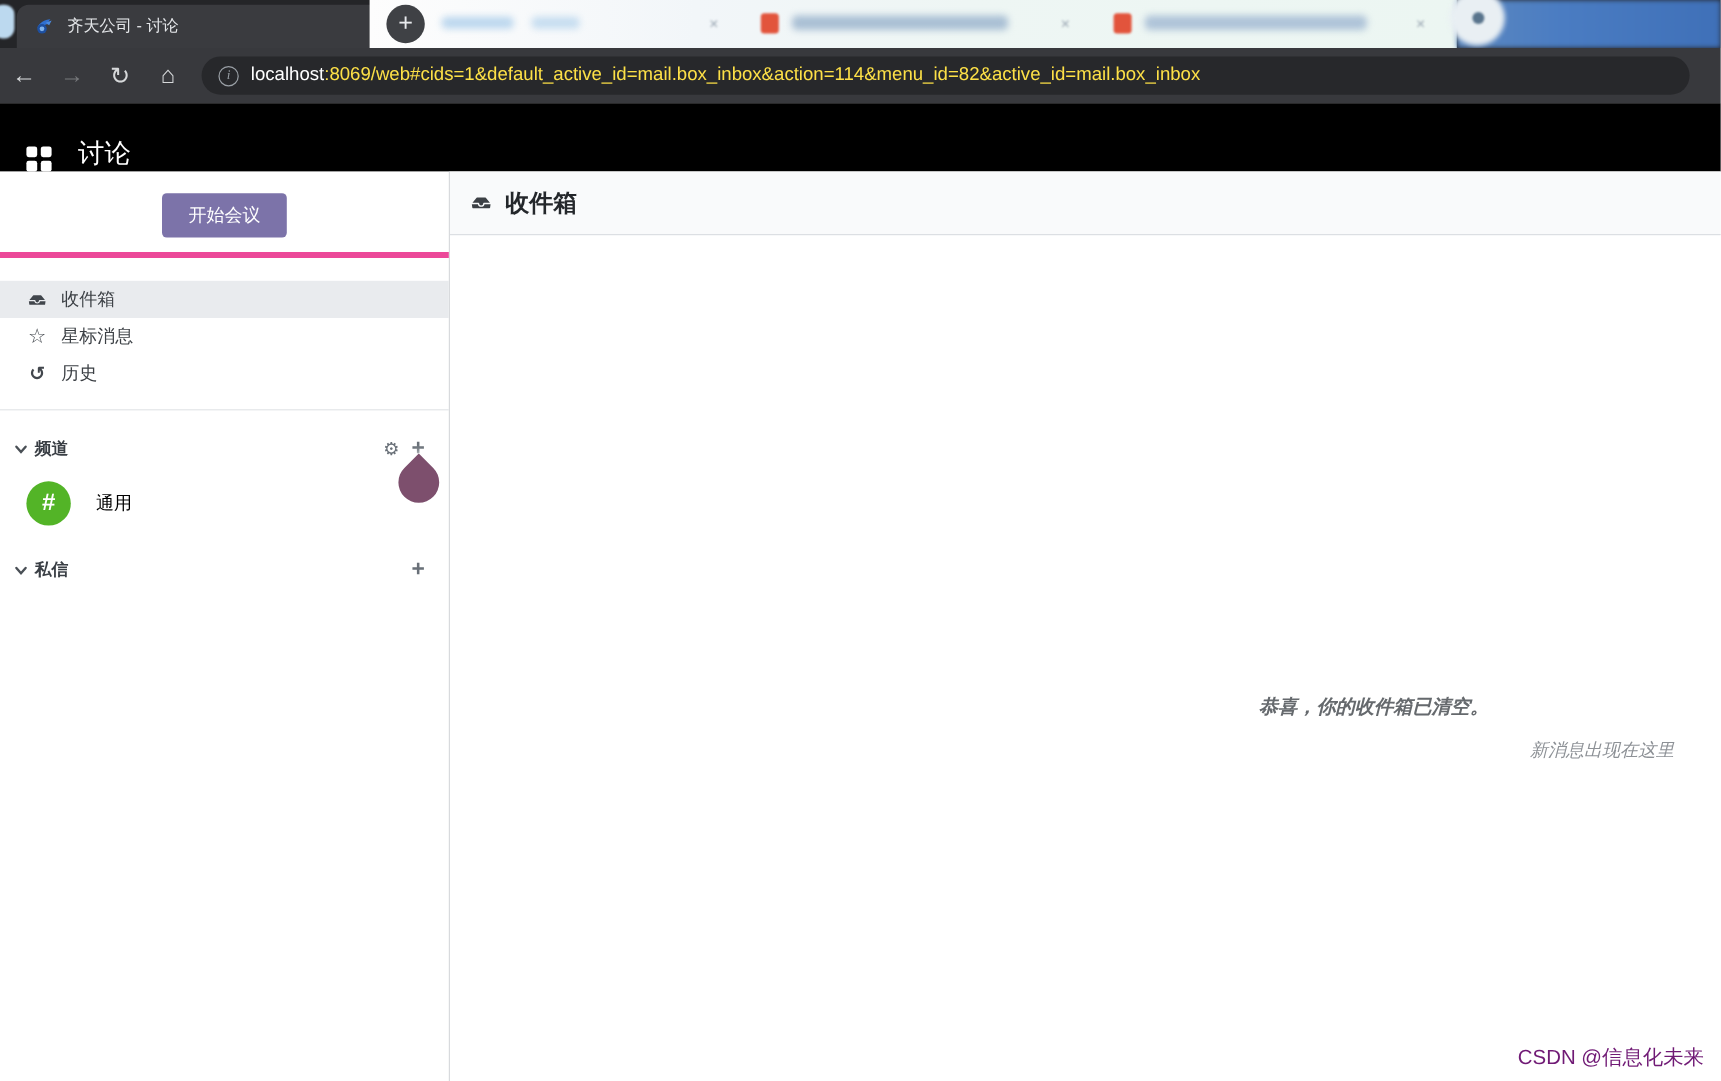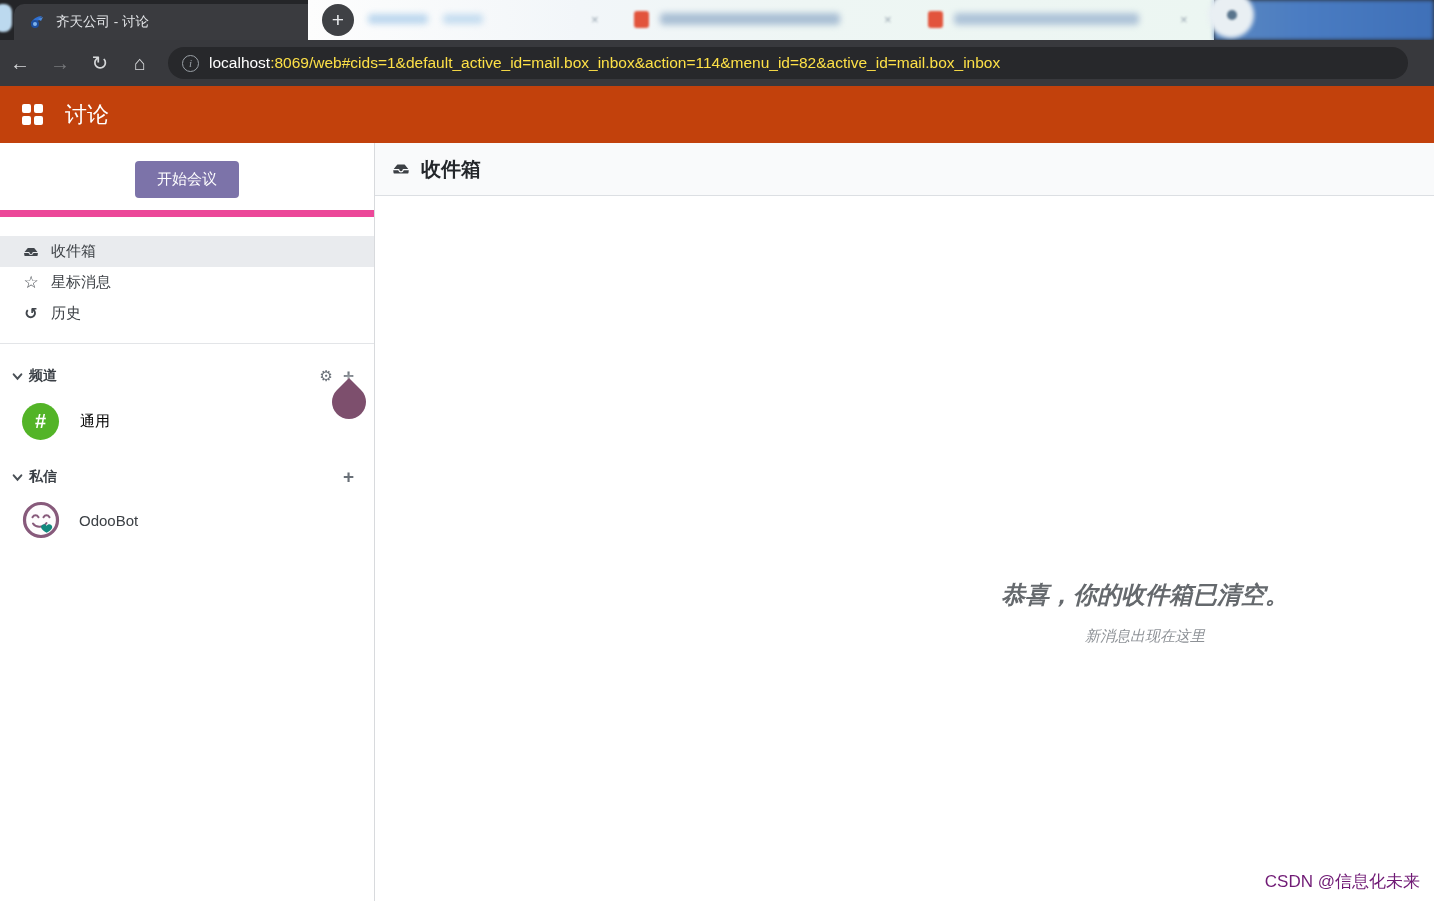--- a/index.html
+++ b/index.html
@@ -40,34 +40,34 @@
   .urlbar { flex:0 0 auto; width:1240px; height:32px; margin-left:8px; background:#27282b;
     border-radius:16px; display:flex; align-items:center; padding:0 14px; }
   .info-ico { width:17px; height:17px; border:1.6px solid #9aa0a6; border-radius:50%;
     color:#9aa0a6; font-size:11px; font-style:italic; display:flex; align-items:center;
     justify-content:center; margin-right:10px; flex:0 0 auto; font-family:"Liberation Serif",serif; }
   .url-text { font-size:15.5px; white-space:nowrap; overflow:hidden; }
   .url-host { color:#ffffff; }
   .url-rest { color:#fde047; }
 
   
-  .appbar { height:57px; background:#c2410c; display:flex; align-items:center; padding:16px 22px; }
+  .appbar { height:57px; background:#000000; display:flex; align-items:flex-end; padding:0 22px; }
   .grid-ico { display:grid; grid-template-columns:9px 9px; grid-template-rows:9px 9px;
     gap:3px; margin-right:22px; }
   .grid-ico i { background:#fff; border-radius:2px; }
   .app-title { color:#fff; font-size:22px; }
 
   
   .page-body { display:flex; height:758px; }
   .sidebar { position:relative; width:375px; flex:0 0 auto; background:#fff;
     border-right:1px solid #d8dadd; }
   .main { position:relative; flex:1 1 auto; background:#fff; }
 
   
-  .btn-row { padding:18px 0 12px; text-align:center; border-bottom:7px solid #ec4899; }
+  .btn-row { padding:18px 0 12px; text-align:center; border-bottom:5px solid #ec4899; }
   .start-btn { display:inline-block; background:#7c73a9; color:#fff; border:none;
     border-radius:4px; font-size:15px; padding:9px 22px;
     font-family:"Liberation Sans","DejaVu Sans",sans-serif; }
   .mailboxes { padding:19px 0 14px; border-bottom:1px solid #e3e5e8; }
   .mb-item { height:31px; display:flex; align-items:center; padding-left:22px;
     font-size:15px; color:#3c4045; gap:11px; }
   .mb-item.active { background:#e9ebee; }
   .mb-ico { width:18px; text-align:center; color:#41464c; font-size:16px; flex:0 0 auto;
     display:flex; justify-content:center; }
   .sec-head { display:flex; align-items:center; padding:0 20px 0 12px; margin-top:20px;
@@ -86,22 +86,22 @@
   .teardrop { position:absolute; left:332px; top:242px; width:34px; height:34px;
     background:#7d4f6d; border-radius:0 50% 50% 50%; transform:rotate(45deg);
     box-shadow:0 0 6px 2px rgba(255,255,255,.85); }
 
   
   .main-head { height:53px; background:#f9fafb; border-bottom:1px solid #dcdfe3;
     display:flex; align-items:center; padding-left:17px; gap:11px; }
   .main-head-ico { display:flex; }
   .main-title { font-size:20px; font-weight:700; color:#24272b; }
   .empty-state { position:absolute; left:520px; top:436px; width:500px; text-align:center; }
-  .empty-title { font-size:24px; font-weight:700; font-style:italic; color:#65696d; }
-  .empty-sub { margin-top:16px; font-size:15px; font-style:italic; color:#8d9196; }
+  .empty-title { font-size:16px; font-weight:700; font-style:italic; color:#65696d; }
+  .empty-sub { margin-top:16px; font-size:15px; font-style:italic; color:#8d9196;text-align:right; }
   .watermark { position:absolute; right:14px; bottom:8px; font-size:17px; color:#701a75; }
 </style>
 </head>
 <body>
 
 <div class="tabbar">
   <div class="tab-fragment"></div>
 
   <div class="tab-active">
     <svg class="favicon" viewBox="0 0 18 18">
@@ -198,30 +198,20 @@
     <div class="sec-head">
       <span class="sec-chevron">
         <svg width="11" height="11" viewBox="0 0 10 10">
             <path d="M1.5 3l3.5 4 3.5-4" fill="none" stroke="#4a5056" stroke-width="1.8" stroke-linecap="round"></path>
           </svg>
       </span>
       <span class="sec-label">私信</span>
       <span class="sec-ico plus">+</span>
     </div>
 
-    <div class="dm-row">
-      <svg width="38" height="38" viewBox="0 0 38 38">
-        <circle cx="19" cy="19" r="16.5" fill="#fdfcfd" stroke="#875a7b" stroke-width="3.2"></circle>
-        <path d="M10.5 16.2c1.6-2.6 4.4-2.6 6 0" fill="none" stroke="#875a7b" stroke-width="2.1" stroke-linecap="round"></path>
-        <path d="M21.5 16.2c1.6-2.6 4.4-2.6 6 0" fill="none" stroke="#875a7b" stroke-width="2.1" stroke-linecap="round"></path>
-        <path d="M11 22.5c3 4.5 10 4.5 13.5-.5" fill="none" stroke="#875a7b" stroke-width="2.1" stroke-linecap="round"></path>
-        <path d="M28 22.2c-1.8-1.4-4.4-.7-5 1.2-.6-1.9-3.2-2.6-5-1.2-1.9 1.6-1 4.2 1 5.8 1.6 1.3 4 2.6 4 2.6s2.4-1.3 4-2.6c2-1.6 2.9-4.2 1-5.8z" fill="#12897e" transform="translate(3.5,3.5) scale(0.92)"></path>
-      </svg>
-      <span class="dm-label">OdooBot</span>
-    </div>
 
     <div class="teardrop"></div>
   </div>
 
   <div class="main">
     <div class="main-head">
       <span class="main-head-ico">
         <svg width="18" height="18" viewBox="0 0 16 16" fill="#3c4045">
             <path d="M4.98 4a.5.5 0 0 0-.39.188L1.54 8H6a.5.5 0 0 1 .5.5 1.5 1.5 0 1 0 3 0A.5.5 0 0 1 10 8h4.46l-3.05-3.812A.5.5 0 0 0 11.02 4H4.98zm9.954 5H10.45a2.5 2.5 0 0 1-4.9 0H1.066l.32 2.562a.5.5 0 0 0 .497.438h12.234a.5.5 0 0 0 .496-.438L14.933 9z"></path>
           </svg>

